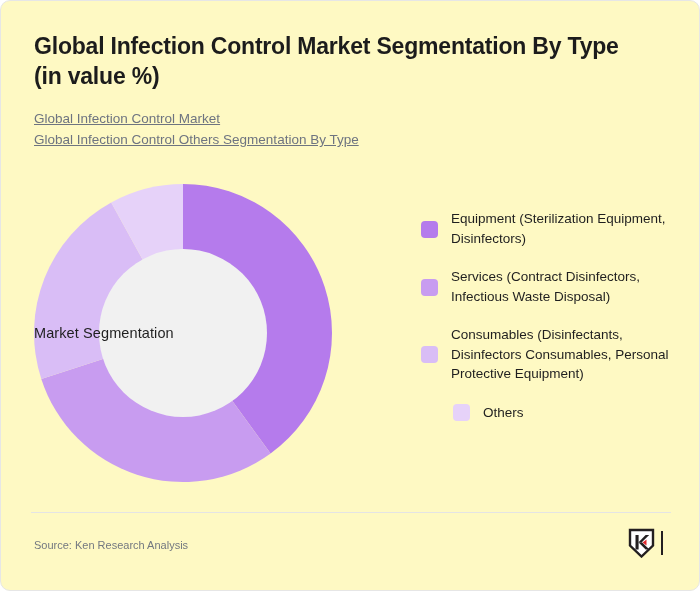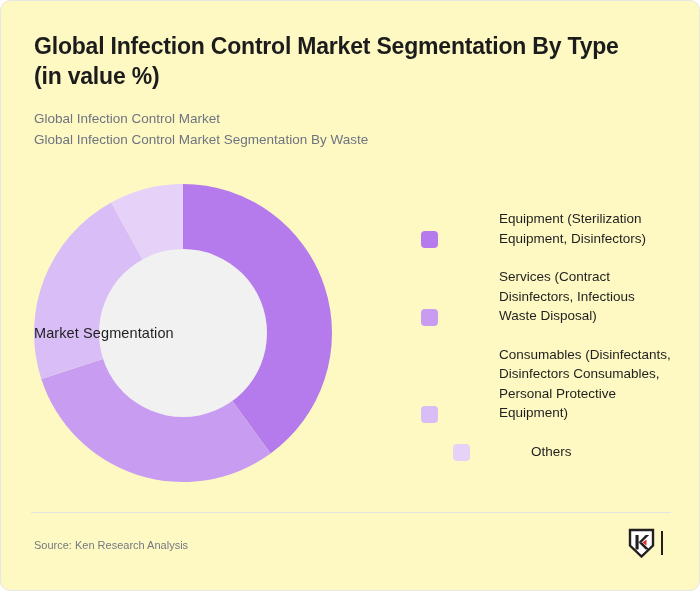--- a/index.html
+++ b/index.html
@@ -39,20 +39,21 @@
     color: #1c1c1c;
     letter-spacing: -0.2px;
   }
   #subtitles {
     margin-top: 17px;
   }
   .subtitle {
     font-size: 13.5px;
     line-height: 21px;
     color: #6e7480;
+    text-decoration: underline;
   }
 
   
   #chart-area {
     position: absolute;
     left: 0;
     top: 168px;
     width: 700px;
     height: 330px;
   }
@@ -86,23 +87,22 @@
 
   
   #legend {
     position: absolute;
     left: 420px;
     top: 40px;
     width: 250px;
   }
   .legend-item {
     display: flex;
-    align-items: flex-end;
+    align-items: center;
     margin-bottom: 19px;
-    gap: 48px;
   }
   .legend-item:last-child { margin-bottom: 0; padding-left: 32px; }
   .legend-swatch {
     flex: 0 0 auto;
     width: 17px;
     height: 17px;
     border-radius: 4px;
     margin-top: 1px;
     margin-right: 13px;
   }
@@ -155,21 +155,21 @@
 </style>
 </head>
 <body>
 
 <div id="card">
 
   <div id="header">
     <h1 id="chart-title">Global Infection Control Market Segmentation By Type (in value %)</h1>
     <div id="subtitles">
       <div class="subtitle">Global Infection Control Market</div>
-      <div class="subtitle">Global Infection Control Market Segmentation By Waste</div>
+      <div class="subtitle">Global Infection Control Others Segmentation By Type</div>
     </div>
   </div>
 
   <div id="chart-area">
 
     <div id="donut-wrap">
       <svg id="donut-svg" viewBox="0 0 298 298">
         <g id="donut-slices">
             <path d="M 149 149 L 149.00 0.00 A 149 149 0 0 1 236.58 269.54 Z" fill="#b57bec"></path>
             <path d="M 149 149 L 236.58 269.54 A 149 149 0 0 1 7.29 195.04 Z" fill="#c89cf0"></path>

